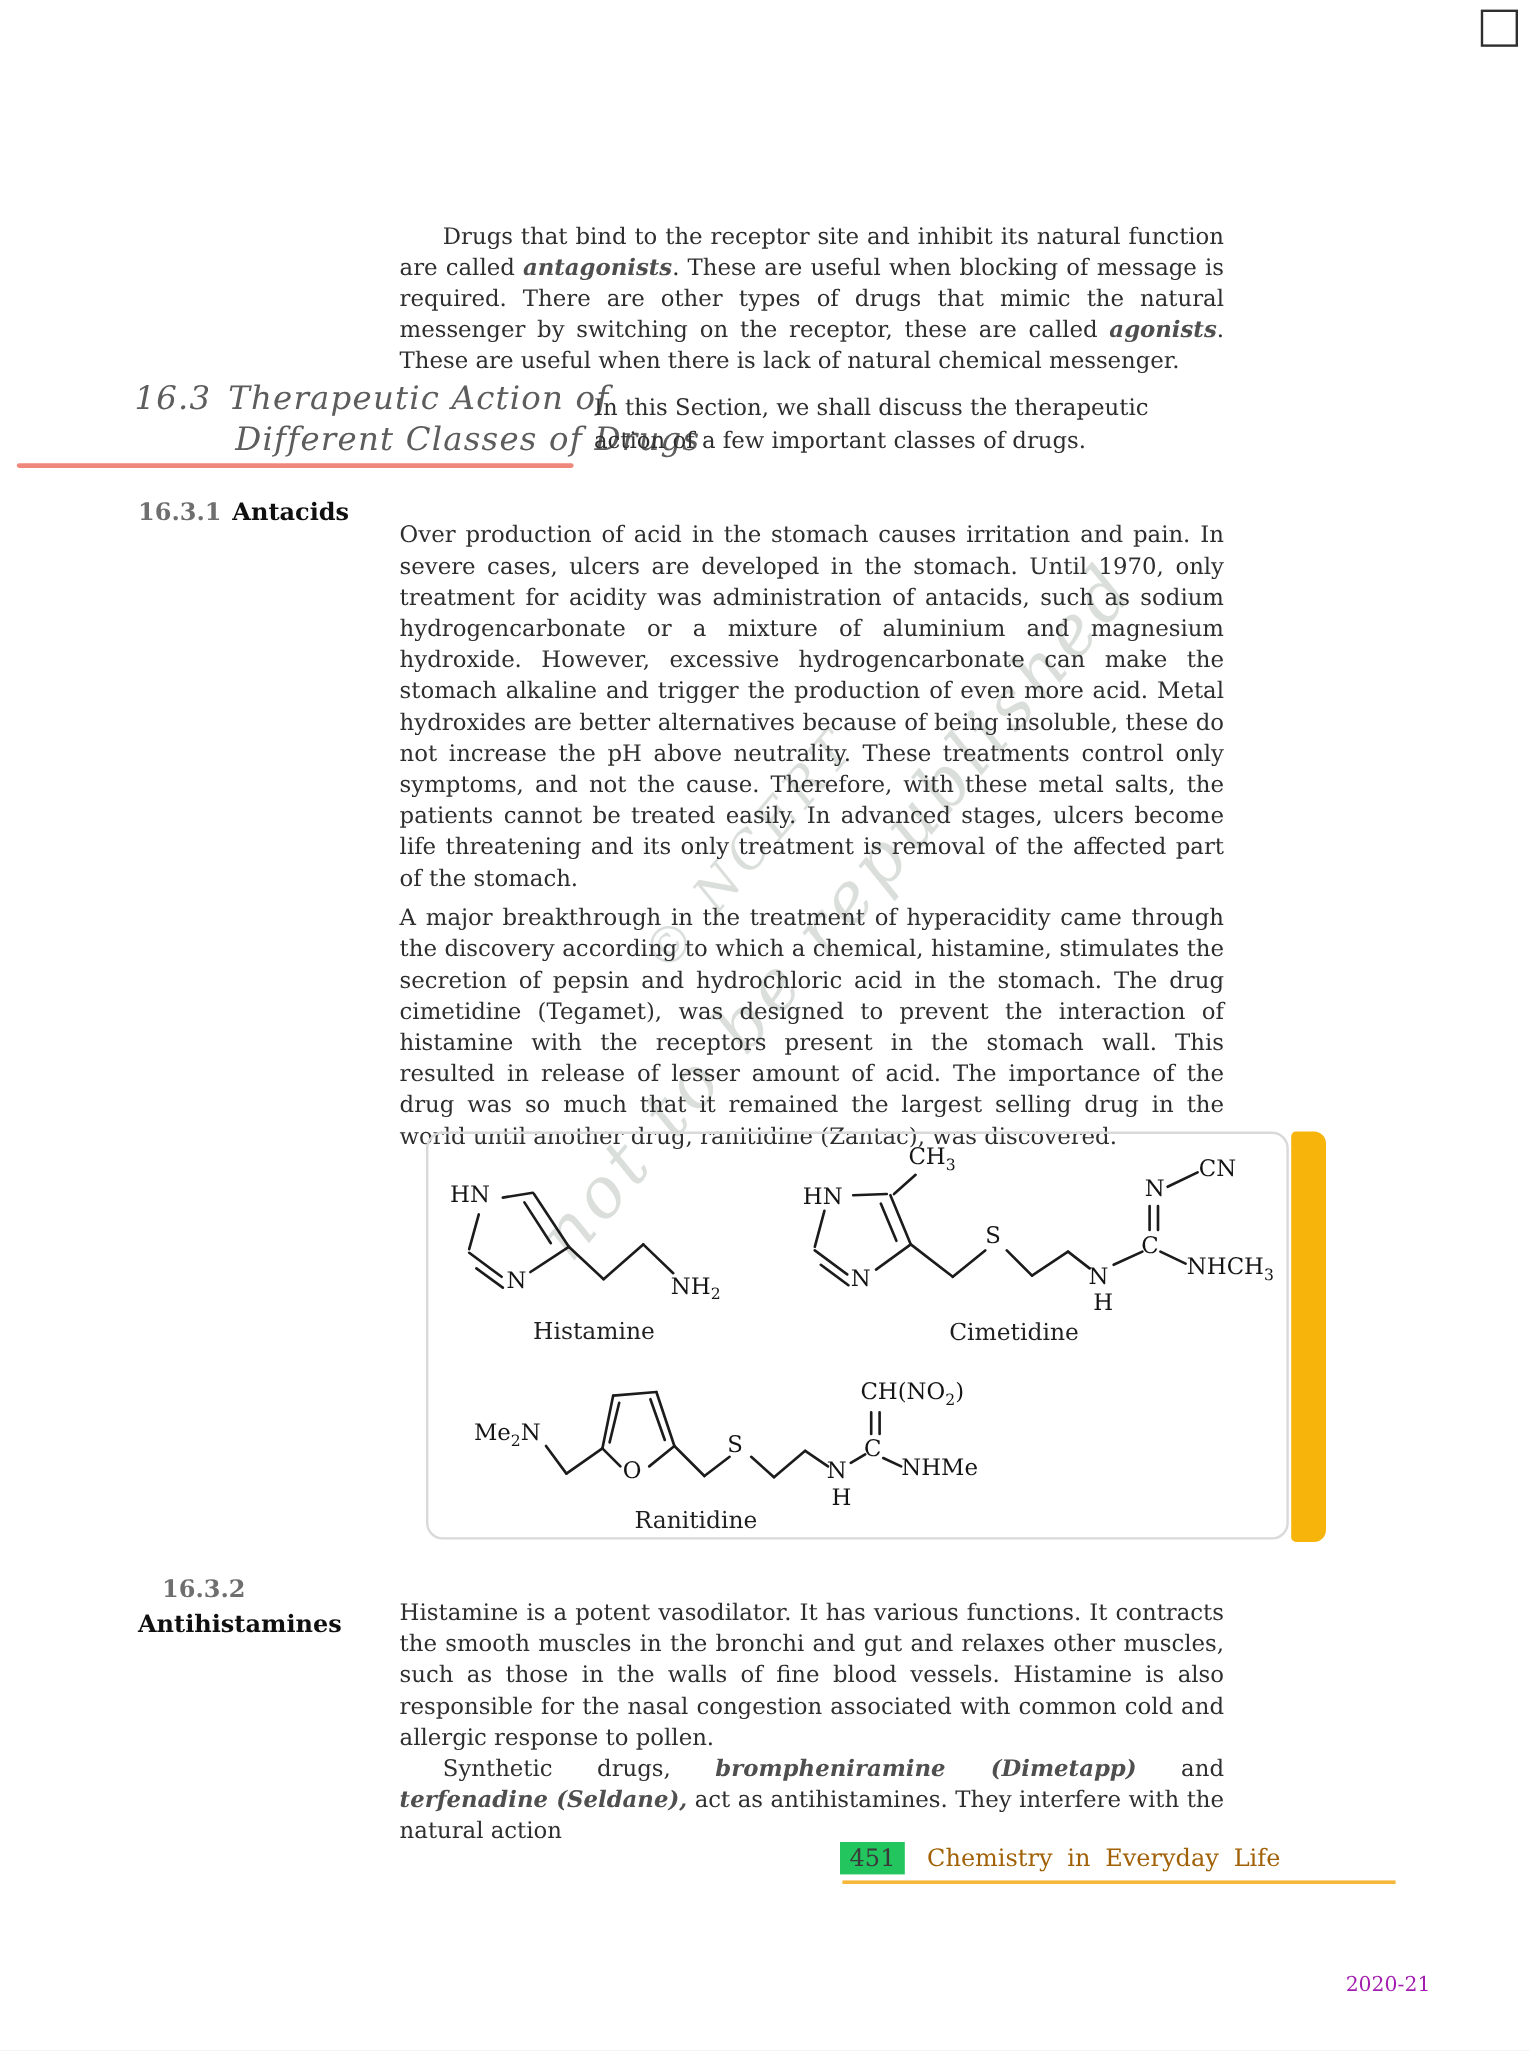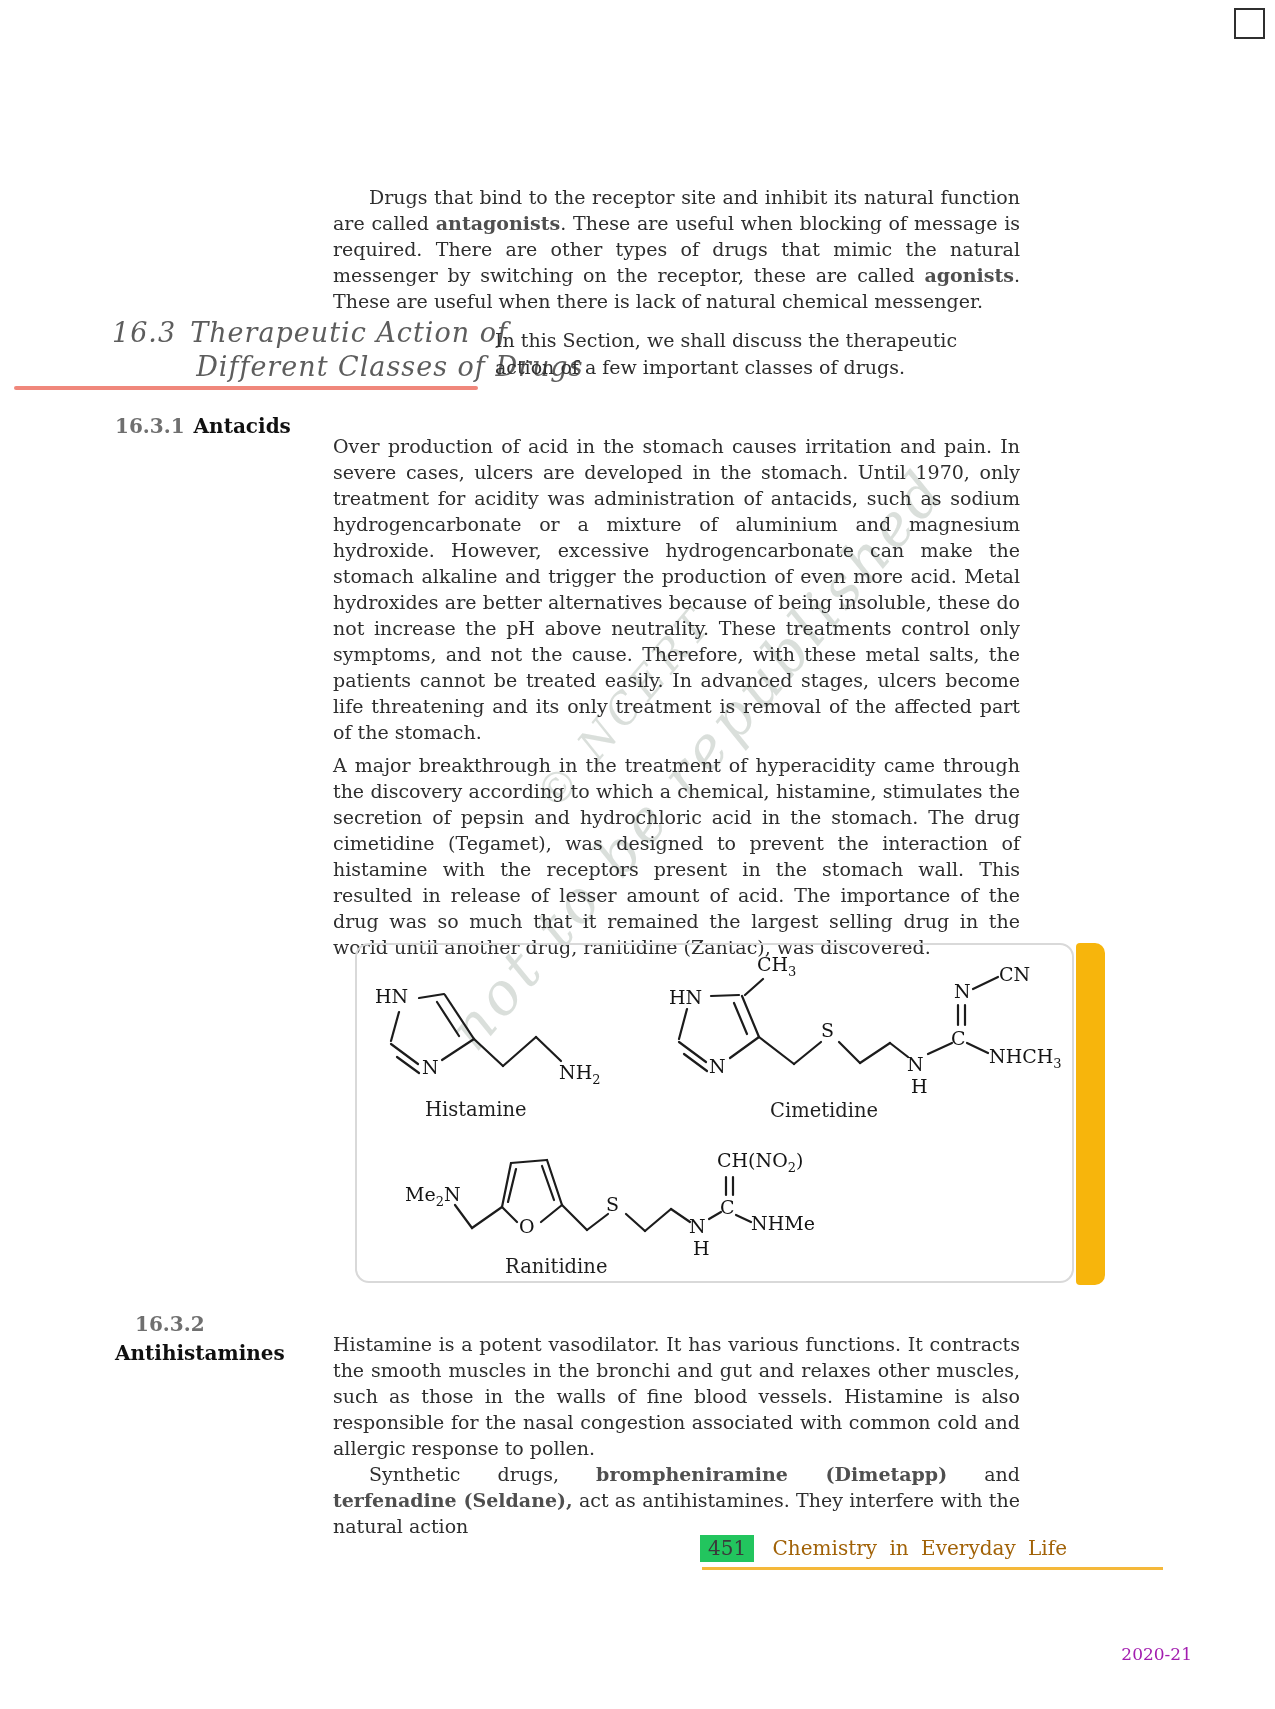--- a/index.html
+++ b/index.html
@@ -4,39 +4,39 @@
 <style>
   html,body{margin:0;padding:0;background:#e8e8e8;}
   .page{
     position:relative;width:1275px;height:1709px;margin:0 auto;
     background:#ffffff;overflow:hidden;
     font-family:"DejaVu Serif","Liberation Serif",serif;color:#2e2e2e;
     border-right:2px solid #cfcfcf;border-bottom:3px solid #c6c6c6;
   }
   .corner-box{position:absolute;left:1234px;top:8px;width:27px;height:27px;border:2px solid #2f2f2f;background:#fff;}
   .para{position:absolute;width:687px;left:333px;text-align:justify;font-size:19px;line-height:26px;}
-  .para b{font-weight:bold;color:#4f4f4f;}
+  .para b{font-weight:bold;color:#4f4f4f;font-style:italic;}
   .indent{text-indent:36px;}
   .sec-head{position:absolute;left:112px;top:316px;color:#5d5d5d;font-style:italic;font-size:27px;line-height:34px;letter-spacing:1px;display:flex;gap:14px;}
   .sec-head .l2{display:block;padding-left:6px;}
   .sec-rule{position:absolute;left:14px;top:386px;width:464px;height:4px;background:#F0877B;border-radius:2px;}
   .sec-lead{position:absolute;left:495px;top:327px;width:527px;font-size:19px;line-height:27px;}
   .side-label{position:absolute;left:115px;font-size:20px;font-weight:bold;}
   .side-label .num{color:#6f6f6f;margin-right:9px;}
   .side-label .ttl{color:#101010;}
   .wm{position:absolute;left:300px;top:650px;width:720px;transform:rotate(-50deg);color:#b7c0b9;opacity:.5;text-align:center;letter-spacing:5px;pointer-events:none;font-style:italic;}
   .wm .w1{display:block;font-size:42px;line-height:84px;}
   .wm .w2{display:block;font-size:58px;line-height:92px;white-space:nowrap;}
   .structbox{position:absolute;left:355px;top:943px;width:750px;height:342px;}
   .structbox .frame{position:absolute;left:0;top:0;width:715px;height:336px;border:2px solid #d9d9d9;border-radius:14px;background:transparent;}
   .yellowbar{position:absolute;left:721px;top:0;width:29px;height:342px;background:#F7B50C;border-radius:4px 10px 10px 4px;}
   .bonds{position:absolute;left:0;top:0;}
   .atom{position:absolute;font-size:19px;color:#141414;white-space:nowrap;}
   .atom sub{font-size:13px;}
-  .cap{position:absolute;font-size:19.5px;color:#1f1f1f;text-align:left;}
+  .cap{position:absolute;font-size:19.5px;color:#1f1f1f;text-align:center;}
   .footer{position:absolute;left:700px;top:1536px;font-size:20px;white-space:nowrap;}
   .footer .pg{background:#22c55e;padding:1px 8px 2px 8px;color:#3a3a3a;}
   .footer .book{color:#a16207;margin-left:12px;word-spacing:6px;}
   .footer-rule{position:absolute;left:702px;top:1567px;width:461px;height:3px;background:#F5B83A;}
   .year{position:absolute;left:0;top:1644px;width:1192px;text-align:right;font-size:17px;color:#a21caf;}
 </style>
 </head>
 <body>
 
 <div class="page">
@@ -135,21 +135,21 @@
     <span class="atom" style="left:354px;top:112px;">N</span>
     <span class="atom" style="left:466px;top:76px;">S</span>
     <span class="atom" style="left:552px;top:110px;">N</span>
     <span class="atom" style="left:556px;top:132px;">H</span>
     <span class="atom" style="left:596px;top:84px;">C</span>
     <span class="atom" style="left:599px;top:37px;">N</span>
     <span class="atom" style="left:644px;top:20px;">CN</span>
     <span class="atom" style="left:634px;top:102px;"><span>NHCH</span><sub>3</sub></span>
     <div class="cap" style="left:415px;top:156px;width:150px;">Cimetidine</div>
 
-    <span class="atom" style="left:50px;top:240px;text-align:right;"><span>Me</span><sub>2</sub><span>N</span></span>
+    <span class="atom" style="left:40px;top:240px;text-align:right;"><span>Me</span><sub>2</sub><span>N</span></span>
     <span class="atom" style="left:164px;top:272px;">O</span>
     <span class="atom" style="left:251px;top:250px;">S</span>
     <span class="atom" style="left:334px;top:272px;">N</span>
     <span class="atom" style="left:338px;top:294px;">H</span>
     <span class="atom" style="left:365px;top:253px;">C</span>
     <span class="atom" style="left:362px;top:206px;"><span>CH(NO</span><sub>2</sub><span>)</span></span>
     <span class="atom" style="left:396px;top:269px;">NHMe</span>
     <div class="cap" style="left:150px;top:312px;width:150px;">Ranitidine</div>
   </div>
 

